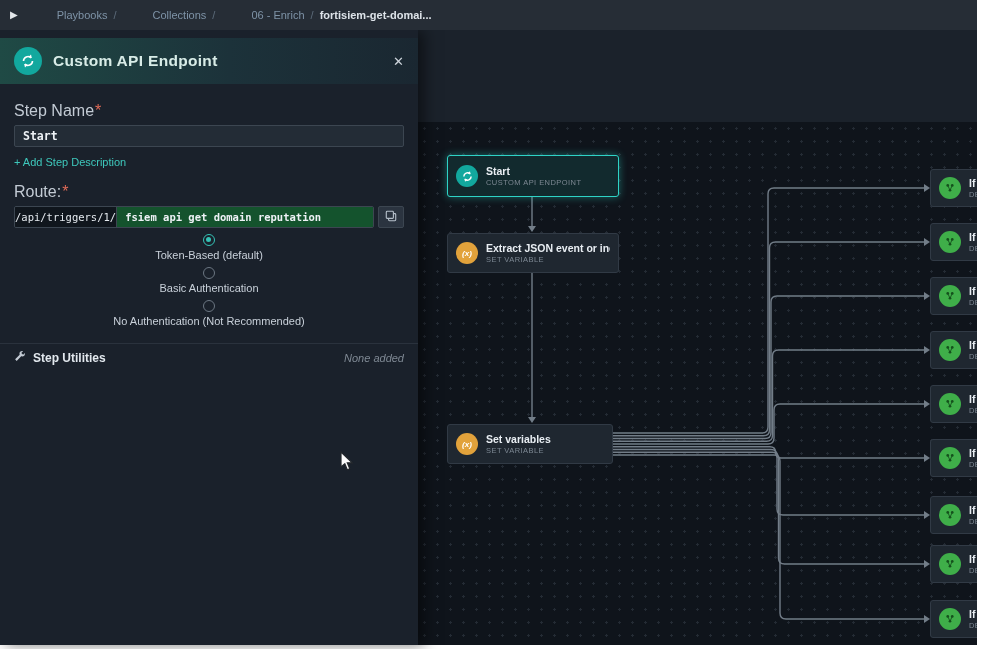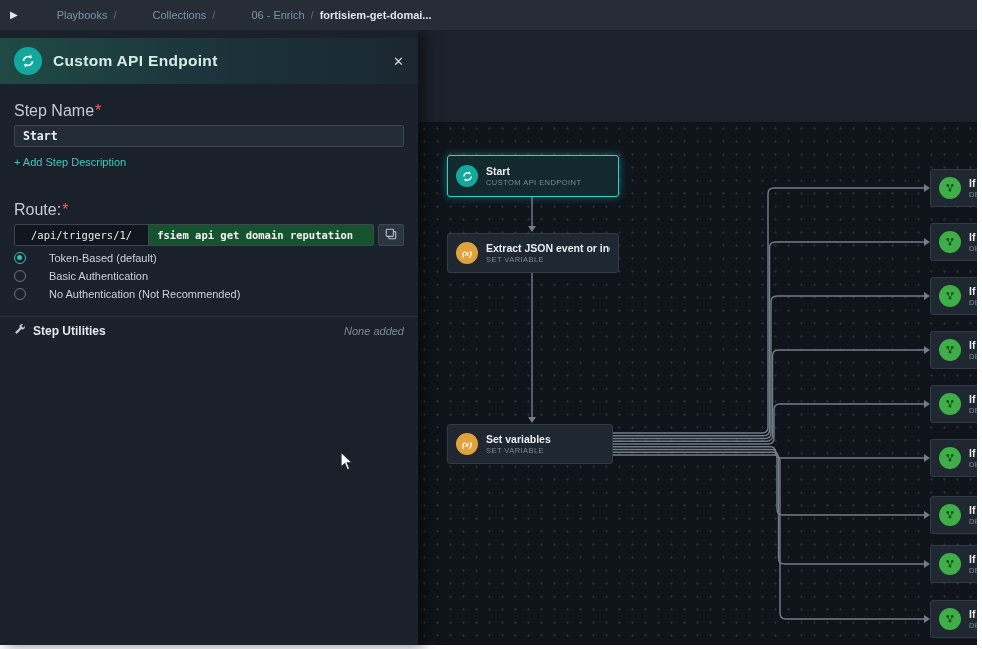--- a/index.html
+++ b/index.html
@@ -45,32 +45,32 @@
                 display:flex; align-items:center; justify-content:center; }
   .panel-title { font-size:15.5px; font-weight:bold; color:#d8ece7; letter-spacing:.02em; }
   .close-btn { margin-left:auto; background:none; border:none; color:#cfd6dd; font-size:13px; cursor:pointer; }
 
   .panel-body { padding:18px 14px 0; }
   .field-label { font-size:16px; color:#c3cbd4; margin-bottom:5px; }
   .req { color:#e06a57; margin-left:1px; }
   .text-input { width:100%; height:22px; background:#232c36; border:1px solid #3c4651; color:#eef2f6;
                 font-family:"DejaVu Sans Mono", monospace; font-size:11.5px; font-weight:bold;
                 padding:0 8px; border-radius:2px; }
-  .add-desc { display:inline-block; margin:9px 0 33px; font-size:11px; color:#3ec8bc; cursor:pointer; text-decoration:none; }
+  .add-desc { display:inline-block; margin:9px 0 15px; font-size:11px; color:#3ec8bc; cursor:pointer; text-decoration:none; }
   .route-row { display:flex; align-items:stretch; gap:4px; margin-top:5px; }
   .route-group { display:flex; flex:1; border:1px solid #3c4651; border-radius:2px; overflow:hidden; height:22px; }
   .route-prefix { background:#10161d; color:#e4e9ee; font-family:"DejaVu Sans Mono", monospace;
-                  font-size:10.5px; padding:0 16px; border-right:1px solid #3c4651; display:flex; align-items:center; }
+                  font-size:10.5px; padding:0 0; border-right:1px solid #3c4651; display:flex; align-items:center; }
   .route-input { flex:1; min-width:0; background:#14532d; border:none; color:#eef2f6;
                  font-family:"DejaVu Sans Mono", monospace; font-size:10.5px; font-weight:bold; padding:0 8px; }
   .copy-btn { width:26px; background:#2b3440; border:1px solid #3c4651; border-radius:2px;
               display:flex; align-items:center; justify-content:center; cursor:pointer; }
 
   .auth-label { font-size:11px; color:#c3cbd4; margin:14px 0 8px; }
-  .radio-row { display:flex; align-items:center; gap:23px; margin:6px 0; cursor:pointer; }
+  .radio-row { display:flex; align-items:center; gap:3px; margin:6px 0; cursor:pointer;flex-direction:column; }
   .radio { width:12px; height:12px; min-width:12px; border:1.5px solid #6b7682; border-radius:50%; position:relative; }
   .radio.checked { border-color:#35c3b6; }
   .radio.checked::after { content:""; position:absolute; left:2px; top:2px; width:5px; height:5px;
                           border-radius:50%; background:#35c3b6; }
   .radio-label { font-size:11px; color:#c9d1da; }
 
   .utilities { margin:16px -14px 0; border-top:1px solid #2a323d; padding:6px 14px;
                display:flex; align-items:center; }
   .util-left { display:flex; align-items:center; gap:7px; color:#e2e8ee; font-size:12px; font-weight:bold; }
   .util-right { margin-left:auto; font-style:italic; font-size:11px; color:#7f8994; }

